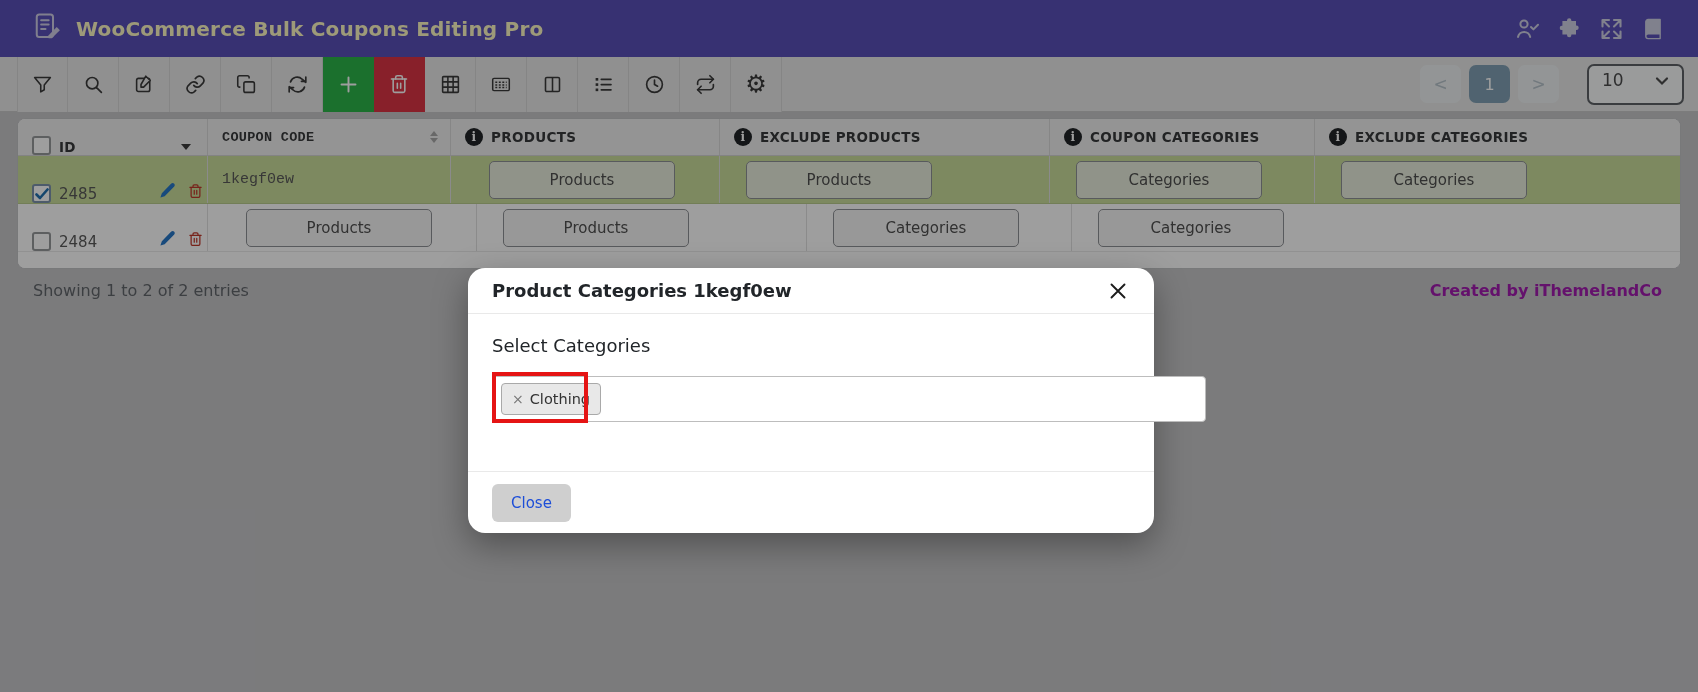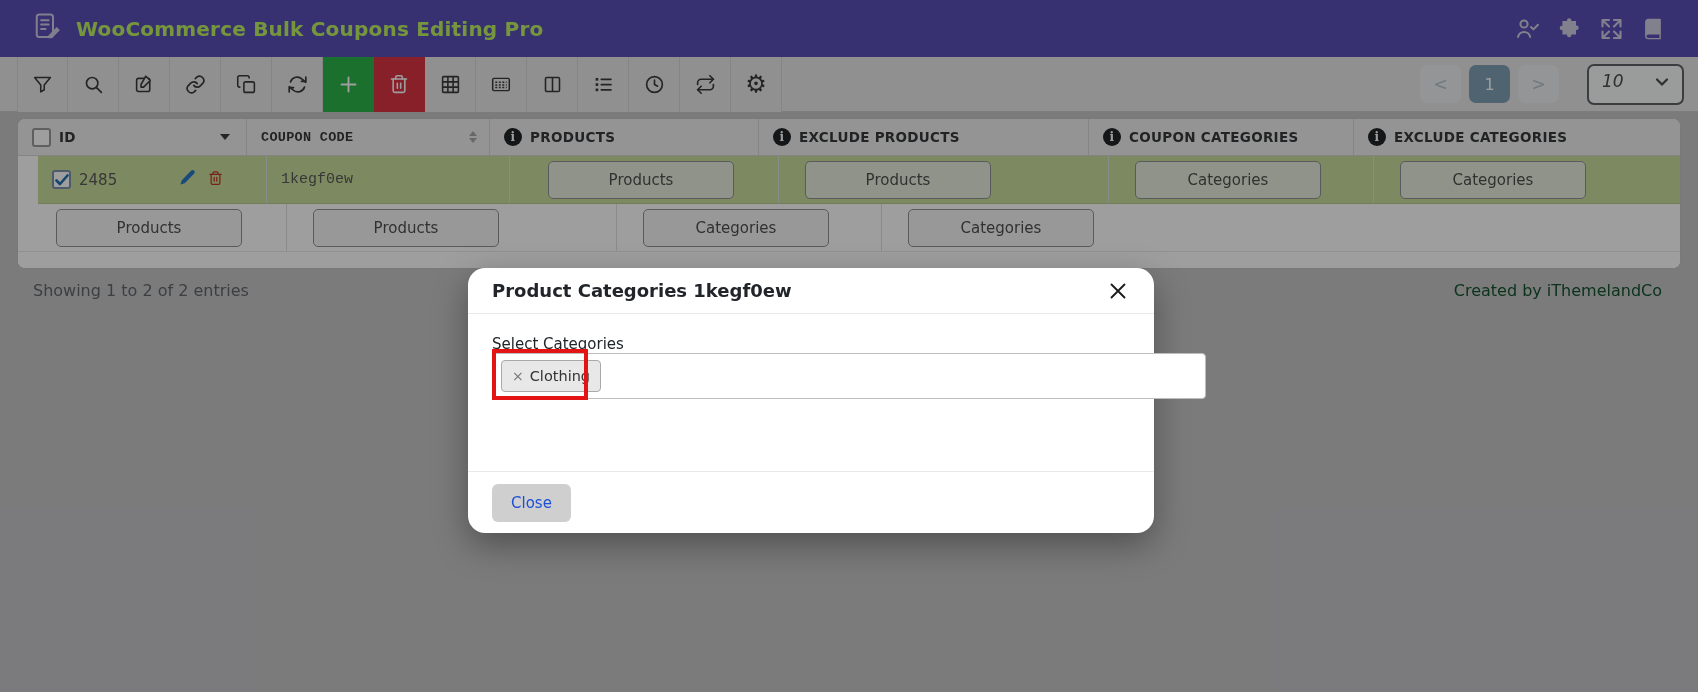--- a/index.html
+++ b/index.html
@@ -9,21 +9,21 @@
     font-family: "DejaVu Sans", "Liberation Sans", sans-serif;
     background: #c7c7c9;
     overflow: hidden;
   }
   
   .app-header {
     height: 57px; background: #5a50b8;
     display: flex; align-items: center;
     padding: 0 34px 0 33px; gap: 13px;
   }
-  .app-title { font-size: 20px; font-weight: bold; color: #bef264; letter-spacing: .2px; }
+  .app-title { font-size: 20px; font-weight: bold; color: #fef9c3; letter-spacing: .2px; }
   .hdr-icons { margin-left: auto; display: flex; gap: 17px; align-items: center; }
   .hdr-icons svg { display:block; }
 
   
   .toolbar {
     height: 55px; background: #e9e9e9; display: flex; align-items: center;
     padding-left: 17px; border-bottom: 1px solid #c9c9c9;
   }
   .tb-btn {
     width: 51px; height: 55px; display: flex; align-items: center; justify-content: center;
@@ -37,43 +37,43 @@
 
   .pagination { margin-left: auto; display: flex; align-items: center; gap: 8px; padding-right: 14px; }
   .pg-btn {
     width: 41px; height: 38px; border-radius: 7px; background: #eef1f3;
     color: #b7c3cb; display: flex; align-items: center; justify-content: center;
     font-size: 17px; cursor: pointer;
   }
   .pg-btn.active { background: #81a1b5; color: #ffffff; font-size: 16px; }
   .pg-select {
     width: 97px; height: 41px; border: 2px solid #5e6266; border-radius: 7px;
-    background: #f8fafb; display: flex; align-items: flex-end; justify-content: space-between;
-    padding: 12px 13px; font-size: 17px; color: #4c4c4c; margin-left: 20px; cursor: pointer; font-style: italic;
+    background: #f8fafb; display: flex; align-items: flex-start; justify-content: space-between;
+    padding: 4px 13px; font-size: 17px; color: #4c4c4c; margin-left: 20px; cursor: pointer;
   }
 
   
   .table-wrap {
     margin: 6px 17px 0 17px; background: #ffffff;
     border: 1px solid #c2c3c5; border-radius: 8px; overflow: hidden;
   }
   .thead-row, .trow { display: flex; align-items: stretch; }
   .thead-row {
     height: 37px; background: #efefef; border-bottom: 1px solid #d4d4d4;
     font-size: 13.5px; font-weight: bold; color: #37393b; letter-spacing: .3px;
   }
   .trow { height: 48px; font-size: 15px; color: #5a5a5a; border-bottom: 1px solid #ebebeb; background:#fff; }
-  .trow.selected { background: #cadd9b; border-color: #b9cb8d; margin-left: 20px; }
+  .trow.selected { background: #cadd9b; border-color: #b9cb8d; }
   .cell {
     display: flex; align-items: center; gap: 8px;
     padding: 0 10px 0 14px; border-right: 1px solid #e0e0e0; overflow: hidden;
   }
   .thead-row .cell { border-right-color: #d8d8d8; }
   .cell:last-child { border-right: none; }
-  .c1 { width: 229px; } .c2 { width: 243px; font-family: Liberation Mono, monospace; } .c3 { width: 269px; }
+  .c1 { width: 190px; align-items: flex-end; } .c2 { width: 243px; font-family: Liberation Mono, monospace; } .c3 { width: 269px; }
   .c4 { width: 330px; } .c5 { width: 265px; } .c6 { flex: 1; }
   .table-pad { height: 16px; background: #fff; }
 
   .cb {
     width: 19px; height: 19px; border: 2px solid #97999c; border-radius: 3px;
     background: #fff; flex: 0 0 auto; display:flex; align-items:center; justify-content:center;
   }
   .cb.checked { border-color: #7d93ad; }
   .sort-desc { width:0; height:0; border:5px solid transparent; border-top:6px solid #3c3c3c; margin-left:auto; margin-right:6px; margin-top:5px; }
   .sort-both { margin-left:auto; margin-right:2px; display:flex; flex-direction:column; gap:2px; align-items:center; }
@@ -92,40 +92,40 @@
     display: flex; align-items: center; justify-content: center; cursor: pointer;
     margin-left: 12px;
   }
   .c3 .cell-btn { margin-left: 24px; }
 
   .table-footer {
     display: flex; justify-content: space-between; align-items: baseline;
     margin: 12px 36px 0 33px; font-size: 16px;
   }
   .summary { color: #62666b; }
-  .credit  { color: #14532d; }
+  .credit  { color: #a21caf; font-weight: bold; }
 
   
   .dim-overlay {
     position: absolute; inset: 0; background: rgba(0,0,0,.38); z-index: 10;
   }
   .modal {
     position: absolute; left: 468px; top: 268px; width: 686px; height: 265px;
     background: #fff; border-radius: 17px; z-index: 20;
     box-shadow: 0 12px 34px rgba(0,0,0,.35);
     display: flex; flex-direction: column;
   }
   .modal-header {
     height: 46px; padding: 0 24px; display: flex; align-items: center;
     justify-content: space-between; border-bottom: 1px solid #e9e9e9; flex: 0 0 auto;
   }
   .modal-title { font-size: 18px; font-weight: bold; color: #212529; }
   .modal-x { cursor: pointer; display: flex; padding: 2px; }
   .modal-body { flex: 1; padding: 21px 24px 0 24px; }
-  .field-label { font-size: 15px; color: #212529; margin-bottom: 0; }
+  .field-label { font-size: 18px; color: #212529; margin-bottom: 20px; }
   .select-field {
     position: relative; width: 714px; height: 46px;
     border: 1px solid #bdbdbd; border-radius: 4px; padding: 6px 8px; background:#fff;
   }
   .tag {
     display: inline-flex; align-items: center; gap: 6px; height: 32px;
     background: #e8e8e8; border: 1px solid #a9a9a9; border-radius: 4px;
     padding: 0 10px; font-size: 14.5px; color: #333; cursor: default;
   }
   .tag .x { color: #777; font-size: 14px; cursor: pointer; }
@@ -388,20 +388,35 @@
       </span>
     <span class="cell c5">
         <span class="cell-btn">Categories</span>
       </span>
     <span class="cell c6">
         <span class="cell-btn">Categories</span>
       </span>
   </div>
 
   <div class="trow">
+    <span class="cell c1">
+      <span class="cb"></span>
+      <span>2484</span>
+      <span class="row-actions">
+        <span><svg width="17" height="17" viewBox="0 0 24 24" fill="#2878c8">
+              <path d="M17 2.5a3 3 0 0 1 4.5 4L8 20 2 22l2-6z"></path>
+            </svg></span>
+        <span><svg width="15" height="16" viewBox="0 0 24 24" fill="none" stroke="#c0392b" stroke-width="2" stroke-linecap="round" stroke-linejoin="round">
+              <path d="M3 6h18"></path>
+              <path d="M19 6v14a2 2 0 0 1-2 2H7a2 2 0 0 1-2-2V6"></path>
+              <path d="M8 6V4a2 2 0 0 1 2-2h4a2 2 0 0 1 2 2v2"></path>
+              <path d="M10 11v6M14 11v6"></path>
+            </svg></span>
+      </span>
+    </span>
     <span class="cell c3">
         <span class="cell-btn">Products</span>
       </span>
     <span class="cell c4">
         <span class="cell-btn">Products</span>
       </span>
     <span class="cell c5">
         <span class="cell-btn">Categories</span>
       </span>
     <span class="cell c6">

